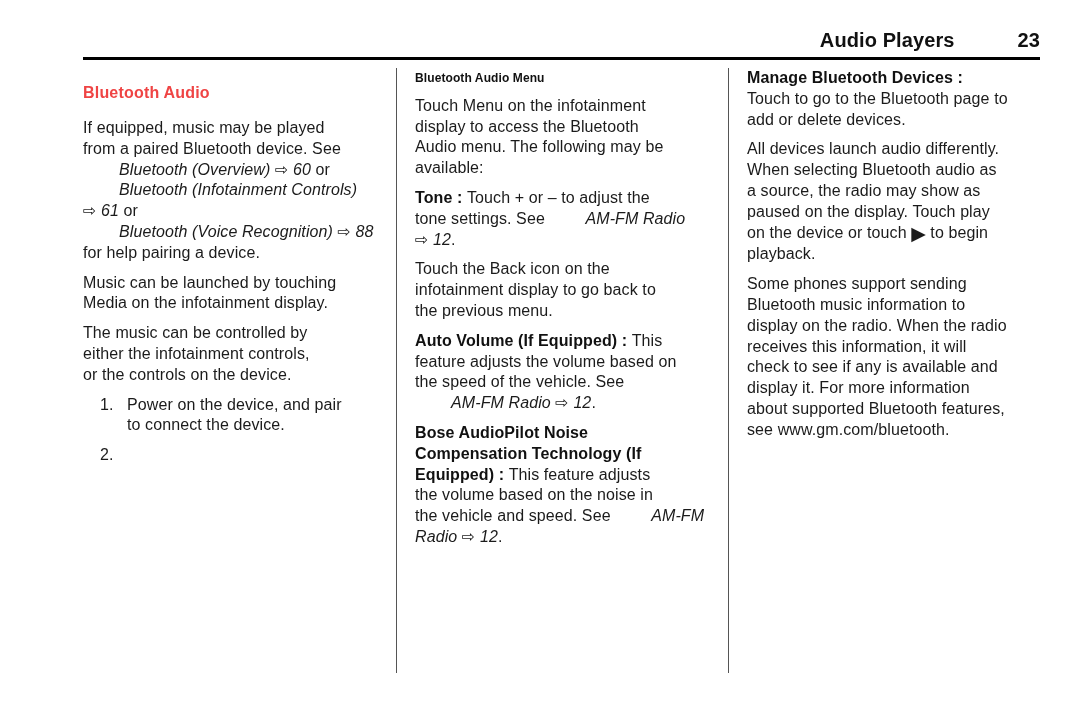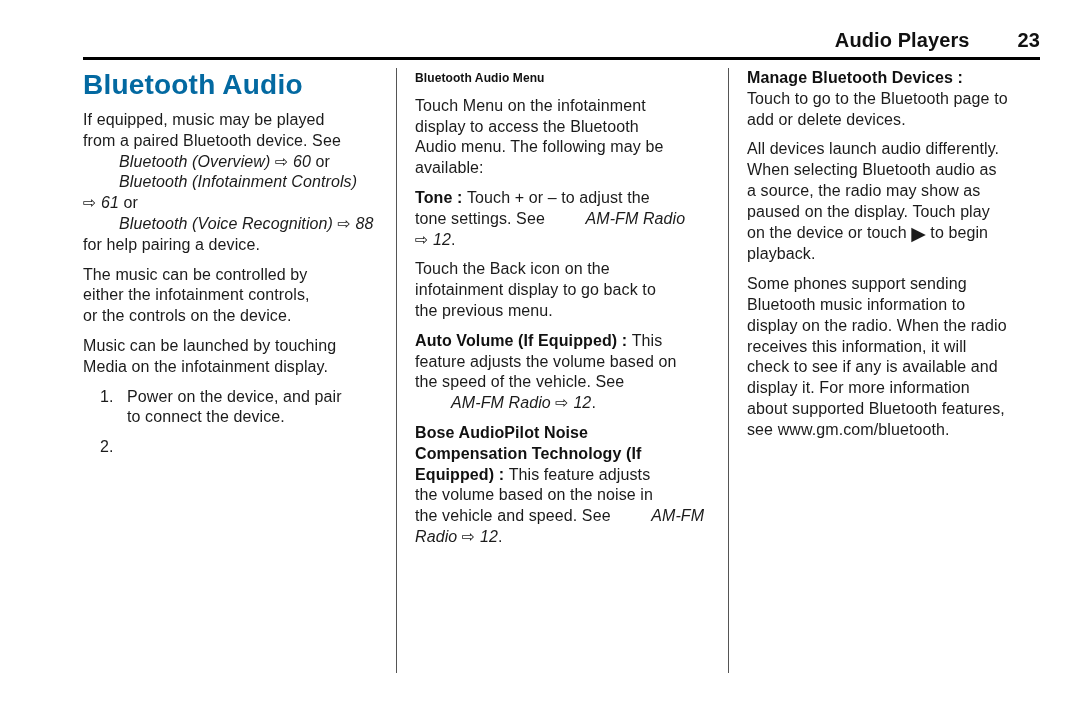--- a/index.html
+++ b/index.html
@@ -9,36 +9,36 @@
     height: 720px;
     background: #ffffff;
     overflow: hidden;
     font-family: "Liberation Sans", "DejaVu Sans", sans-serif;
     color: #1b1b1b;
     letter-spacing: 0.1px;
   }
   .pageheader {
     position: absolute;
     top: 29px; left: 83px; width: 957px;
-    display: flex; justify-content: flex-end; align-items: baseline; gap: 48px;
+    display: flex; justify-content: flex-end; align-items: baseline; gap: 63px;
     font-weight: bold; font-size: 20px; color: #111111;
   }
   .rule {
     position: absolute;
     top: 57px; left: 83px; width: 957px; height: 3px;
     background: #000000;
   }
   .columns {
     position: absolute;
     top: 68px; left: 83px;
     display: flex; align-items: flex-start;
   }
   .col { width: 295px; font-size: 16px; line-height: 20.8px; }
   .vdiv { width: 1px; height: 605px; background: #555555; margin: 0 18px; flex: 0 0 1px; }
-  .title { margin: 4px 0 12px; font-size: 28px; line-height: 26px; font-weight: bold; color: #0369a1; letter-spacing: 0.2px; }
+  .title { margin: 12px 0 12px; font-size: 16px; line-height: 26px; font-weight: bold; color: #ef4444; letter-spacing: 0.2px; }
   .subhead { margin: 0 0 7px; font-size: 12px; line-height: 20.8px; font-weight: bold; color: #111111; }
   .para { margin: 0 0 9px; white-space: pre-line; }
   .i { font-style: italic; margin-left: 36px; }
   .b { font-weight: bold; color: #111111; }
   .li { position: relative; padding-left: 44px; margin: 0 0 9px; }
   .num { position: absolute; left: 17px; top: 0; }
   .litext { white-space: pre-line; }
   .play { font-size: 19px; line-height: 20.8px; vertical-align: -2px; letter-spacing: 0; }
 </style>
 </head>
@@ -57,25 +57,25 @@
 
     <section class="col">
       <h1 class="title">Bluetooth Audio</h1>
       <p class="para"><span>If equipped, music may be played
 from a paired Bluetooth device. See
 </span><span class="i">Bluetooth (Overview) ⇨ 60</span><span> or
 </span><span class="i">Bluetooth (Infotainment Controls)
 ⇨ 61</span><span> or
 </span><span class="i">Bluetooth (Voice Recognition) ⇨ 88</span><span>
 for help pairing a device.</span></p>
+      <p class="para">Music can be launched by touching
+Media on the infotainment display.</p>
       <p class="para">The music can be controlled by
 either the infotainment controls,
 or the controls on the device.</p>
-      <p class="para">Music can be launched by touching
-Media on the infotainment display.</p>
       <div class="li"><span class="num">1.</span><span class="litext">Power on the device, and pair
 to connect the device.</span></div>
       <div class="li"><span class="num">2.</span></div>
     </section>
 
     <div class="vdiv"></div>
 
     <section class="col">
       <h2 class="subhead">Bluetooth Audio Menu</h2>
       <p class="para">Touch Menu on the infotainment

